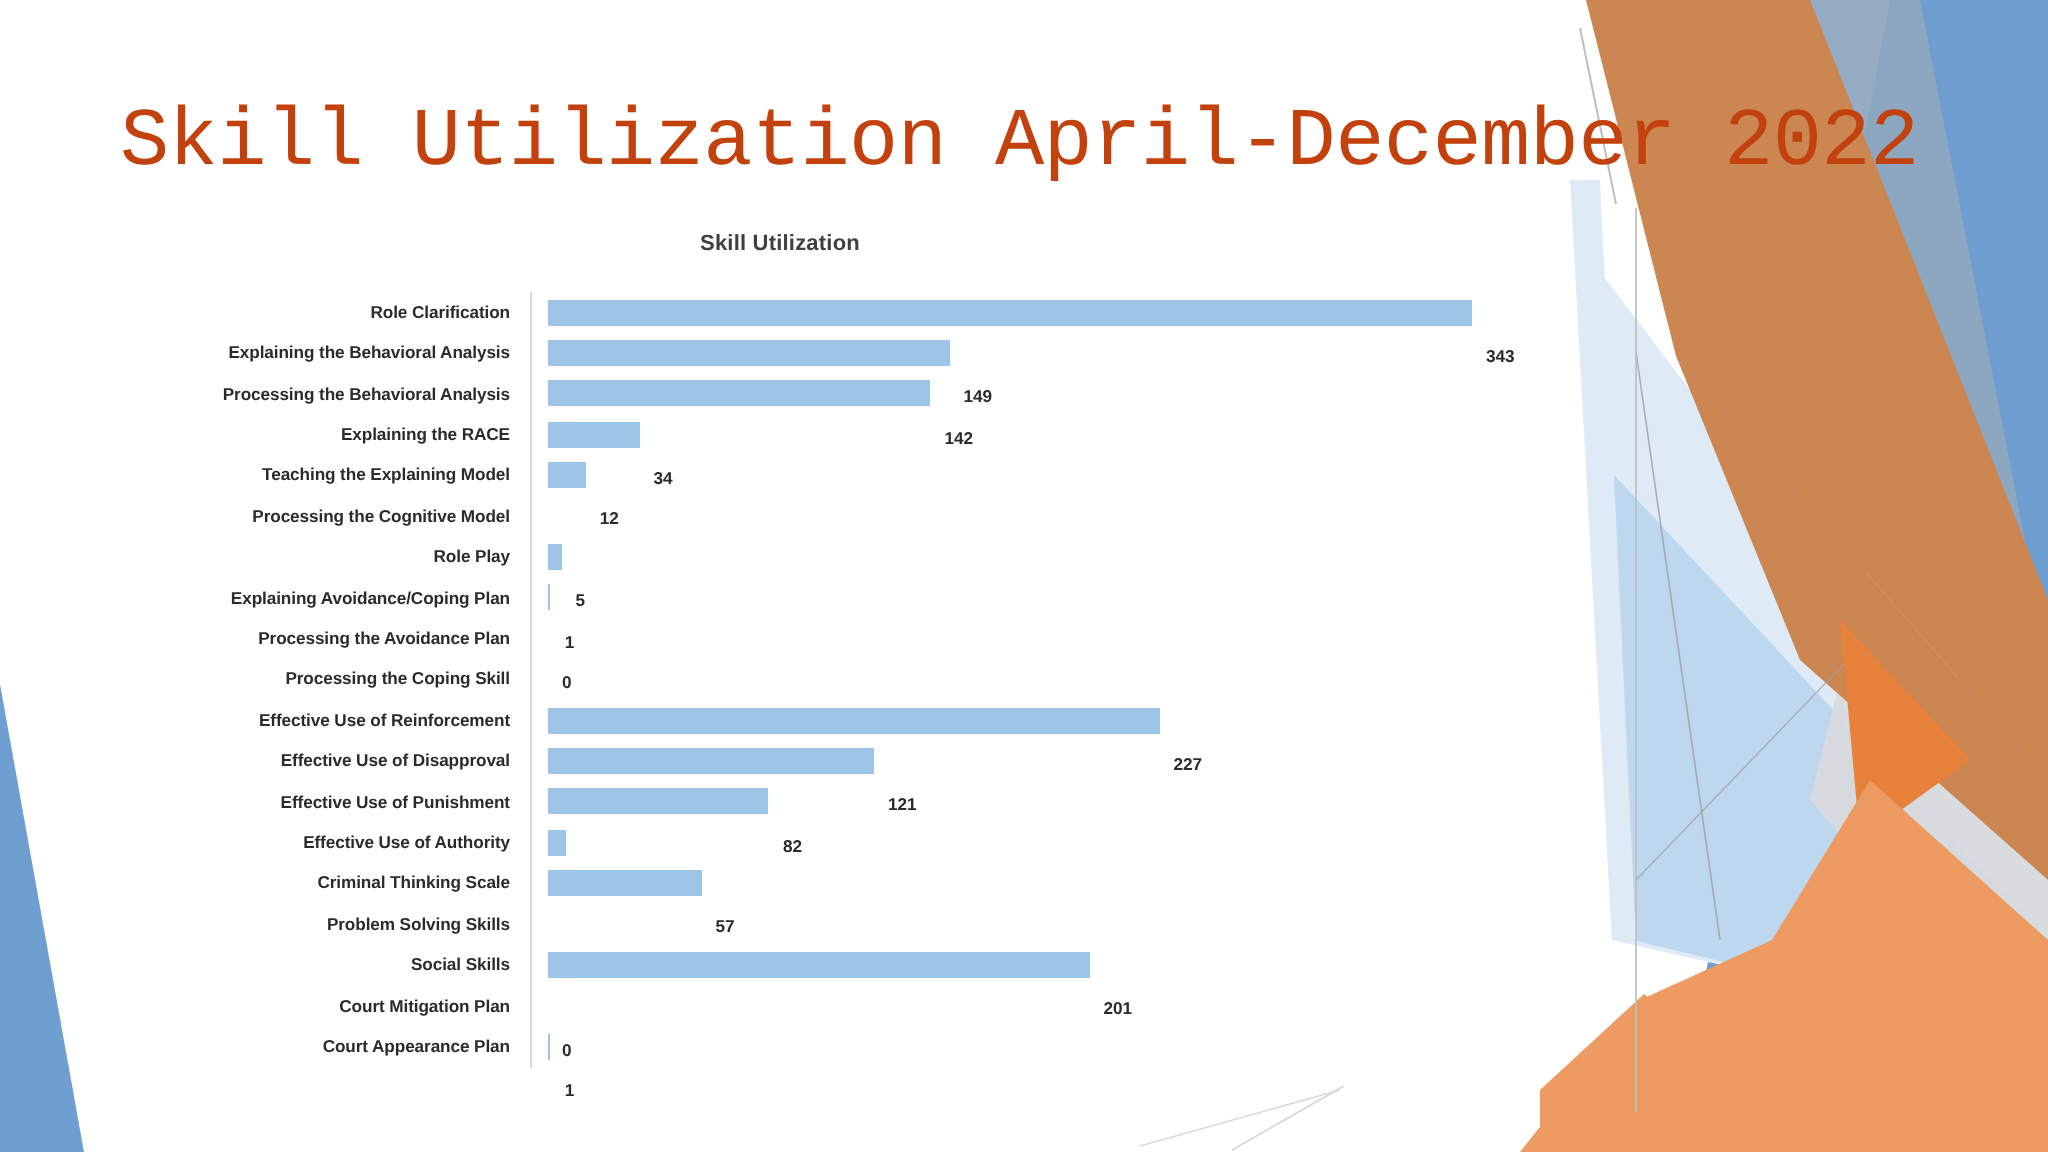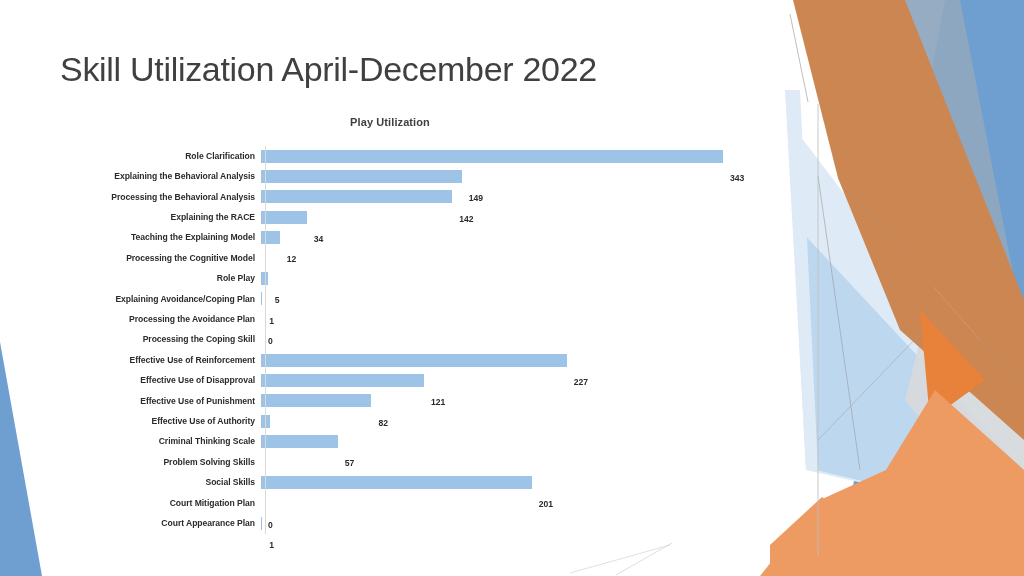--- a/index.html
+++ b/index.html
@@ -10,26 +10,26 @@
     position:relative;
   }
   #slide{position:absolute;inset:0;background:#fff;overflow:hidden;}
 
   
   #deco{position:absolute;inset:0;width:1024px;height:576px;pointer-events:none;}
 
   
   #slide-title{
     position:absolute;left:60px;top:52px;
-    font-size:34px;line-height:1.0;
+    font-size:41px;line-height:1.0;
     font-weight:400;
     letter-spacing:-0.3px;
-    color:#404040;
+    color:#c2410c;
     white-space:nowrap;
-    font-family:Liberation Sans, sans-serif;
+    font-family:Liberation Mono, monospace;
   }
 
   
   #chart{
     position:absolute;left:55px;top:108px;
     width:720px;height:440px;
   }
   #chart-title{
     text-align:center;
     font-size:11px;font-weight:bold;color:#404040;
@@ -41,21 +41,21 @@
     position:absolute;left:0;top:38px;width:720px;
   }
   .row{
     height:20.4px;
     display:flex;align-items:center;
     position:relative;
   }
   .cat-label{
     width:200px;
     text-align:right;
-    padding-right:6px;
+    padding-right:19px;
     font-size:8.6px;
     font-weight:bold;
     color:#2b2b2b;
     line-height:1;
     white-space:nowrap;
     letter-spacing:-0.05px;
   }
   .bar-wrap{
     flex:1;
     display:flex;align-items:center;
@@ -112,21 +112,21 @@
     <line x1="818" y1="176" x2="860" y2="470" stroke="#9aa0a6" stroke-width="0.8" opacity="0.8"></line>
     <line x1="818" y1="104" x2="818" y2="556" stroke="#BFBFBF" stroke-width="1" opacity="0.85"></line>
     <line x1="818" y1="440" x2="922" y2="332" stroke="#9aa0a6" stroke-width="0.7" opacity="0.7"></line>
     <line x1="570" y1="573" x2="670" y2="545" stroke="#CFCFCF" stroke-width="0.8" opacity="0.8"></line>
     <line x1="616" y1="575" x2="672" y2="543" stroke="#D6D6D6" stroke-width="0.8"></line>
   </svg>
 
   <div id="slide-title">Skill Utilization April-December 2022</div>
 
   <div id="chart">
-    <div id="chart-title">Play Utilization</div>
+    <div id="chart-title">Skill Utilization</div>
     <div id="plot">
         <div class="row">
           <div class="cat-label">Role Clarification</div>
           <div class="bar-wrap">
             <div class="bar" style="width: 462px; background: rgb(157, 195, 230);"></div>
             <div class="val">343</div>
           </div>
         </div>
         <div class="row">
           <div class="cat-label">Explaining the Behavioral Analysis</div>

